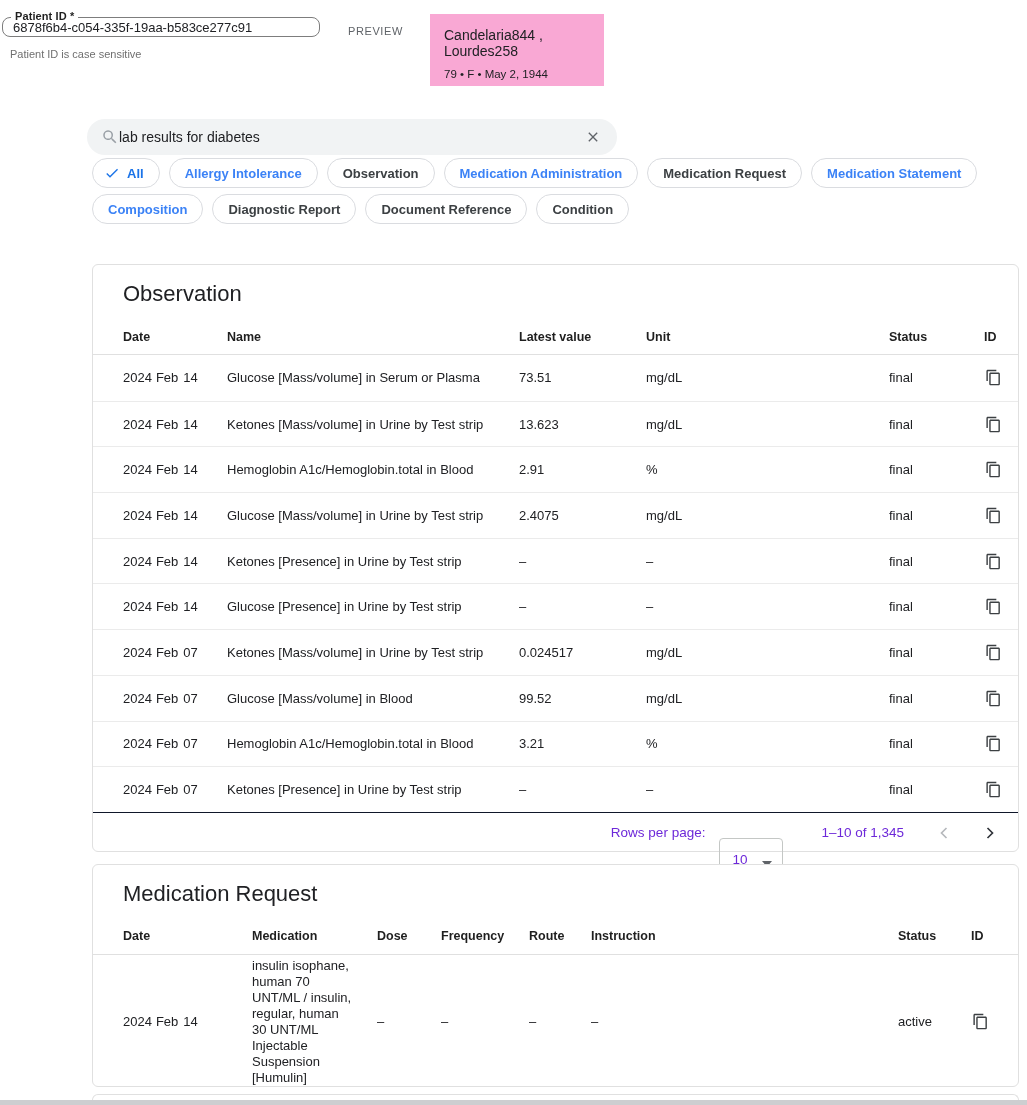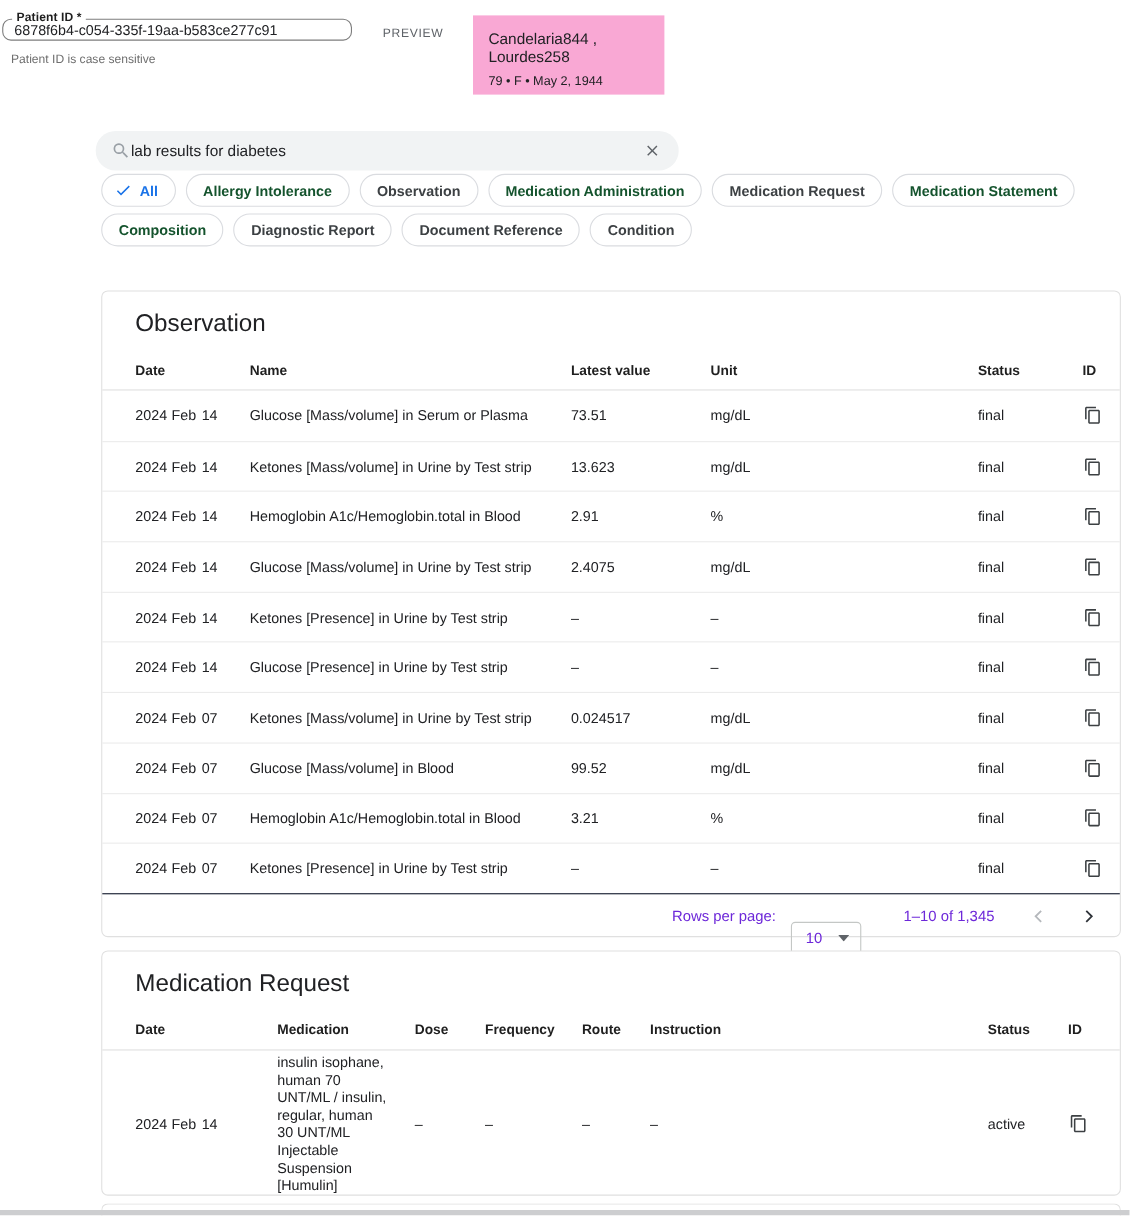--- a/index.html
+++ b/index.html
@@ -30,21 +30,21 @@
   .search-input { flex:1; border:none; outline:none; background:transparent;
     font-size:14px; color:#202124; font-family:"Liberation Sans", sans-serif; }
   .clear-btn { border:none; background:transparent; cursor:pointer; display:flex; padding:2px; }
 
   
   .chips { position:absolute; left:92px; top:158px; width:928px; display:flex;
     flex-wrap:wrap; gap:6px 9px; }
   .chip { height:30px; border:1px solid #dadce0; border-radius:15px; background:#fff;
     display:inline-flex; align-items:center; padding:0 15px; font-size:13px; font-weight:600;
     color:#3c4043; white-space:nowrap; cursor:pointer; }
-  .chip.disabled { color:#14532d; cursor:default;text-align:right; }
+  .chip.disabled { color:#3b82f6; cursor:default;text-align:right; }
   .chip.active { color:#1a73e8; padding-left:11px; }
   .chip.active svg { margin-right:7px; }
 
   
   .card { position:absolute; left:92px; width:927px; border:1px solid #e0e0e0;
     border-radius:6px; background:#fff; }
   .card-title { font-size:22px; font-weight:400; color:#202124; padding:16px 0 0 30px; }
   .obs-card { top:264px; height:588px; }
   .obs-card .card-title { height:54px; }
   .med-card { top:864px; height:223px; }
@@ -65,21 +65,21 @@
   .med-text { line-height:16px; max-width:112px; }
   .yr { font-weight:400; margin-right:4px;text-align:right; }
   .mo { margin-right:5px; }
   .copy-btn { border:none; background:transparent; cursor:pointer; padding:1px; display:flex; }
 
   
   .pagination { height:41px; border-top:1px solid #0f172a; display:flex; align-items:center;
     justify-content:flex-end; padding-right:16px; font-size:13.5px; color:#6d28d9; }
   .rpp-label { margin-right:14px; }
   .rpp-select { width:64px; height:30px; border:1px solid #c4c7c5; border-radius:4px;
-    display:flex; align-items:center; justify-content:space-between; padding:0 10px 0 12px;
+    display:flex; align-items:flex-end; justify-content:space-between; padding:0 10px 0 12px;
     cursor:pointer;margin-top:40px; }
   .range { margin:0 28px 0 38px; }
   .nav-btn { border:none; background:transparent; width:24px; height:24px; display:flex;
     align-items:center; justify-content:center; cursor:pointer; }
   .nav-btn.prev { margin-right:22px; cursor:default; }
 
   
   .partial-card { position:absolute; left:92px; top:1094px; width:927px; height:14px;
     border:1px solid #e0e0e0; border-bottom:none; border-radius:6px 6px 0 0; background:#fff; }
   .h-scrollbar { position:absolute; left:0; top:1100px; width:1027px; height:5px;

